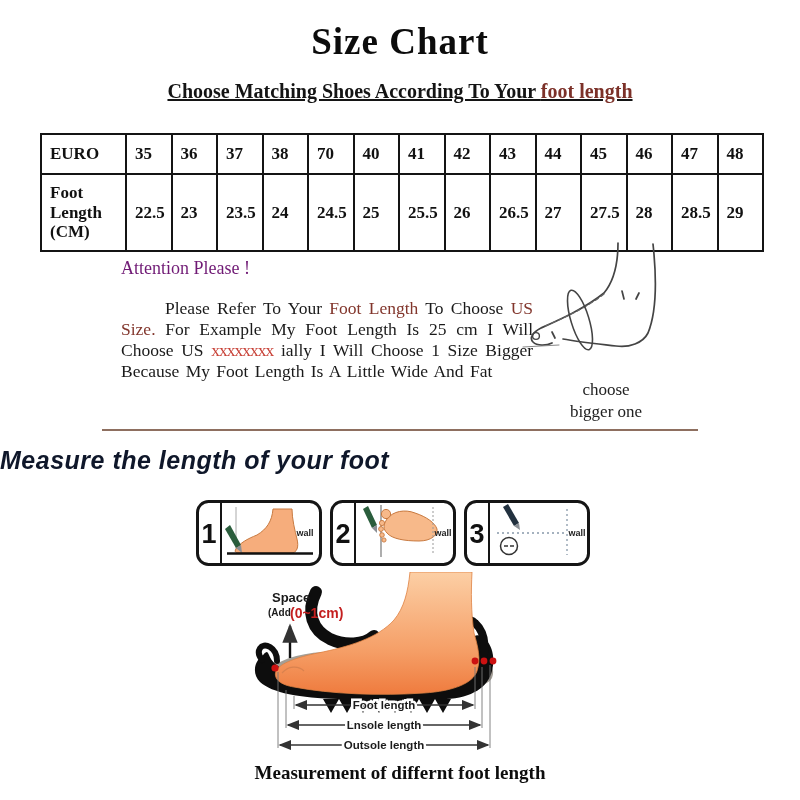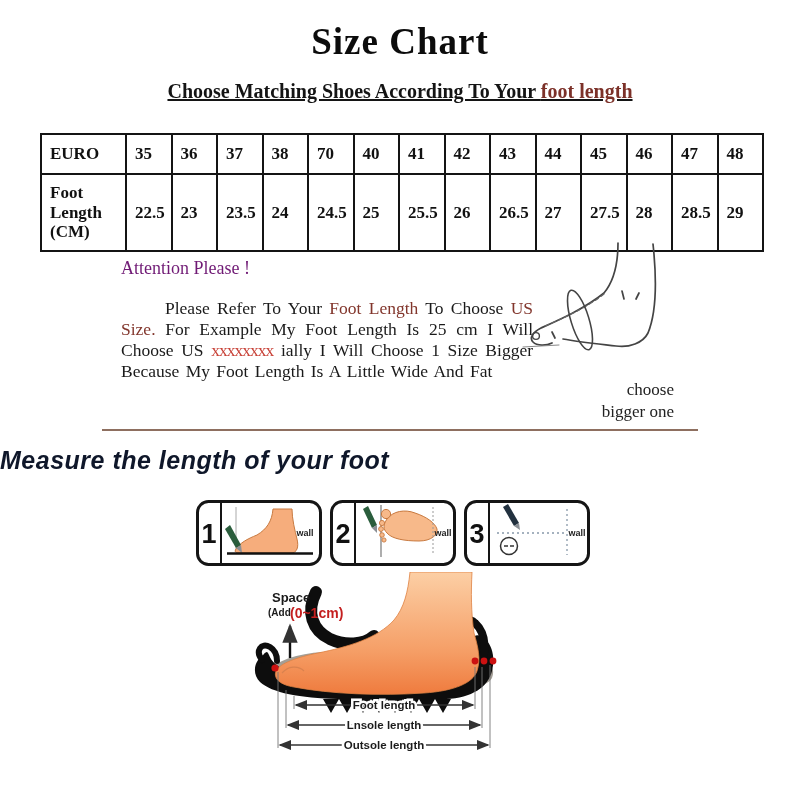--- a/index.html
+++ b/index.html
@@ -41,21 +41,21 @@
     top:281px; left:121px; width:412px;
     font-size:17.5px; line-height:21px; text-align:justify; text-indent:44px;
     color:#1a1a1a; word-spacing:2px;margin-top:17px;
   }
   #attention-text .maroon { color:#82362c; }
   #attention-text .redx { color:#c84238; letter-spacing:-1px; }
 
   
   #foot-sketch { top:241px; left:521px; width:172px; height:124px; }
   #sketch-caption {
-    top:379px; left:538px; width:136px; text-align:right;
+    top:379px; left:538px; width:136px; text-align:center;
     font-size:17px; line-height:22px; color:#222;
   }
 
   #divider { top:429px; left:102px; width:596px; height:2px; background:#8e6f60; }
 
   #measure-heading {
     top:446px; left:0; width:800px; text-align:left;
     font-family:"Liberation Sans", sans-serif; font-style:italic; font-weight:bold;
     font-size:25px; color:#0f172a; letter-spacing:0.5px;
   }
@@ -251,14 +251,15 @@
     <g>
       <line x1="68" y1="133" x2="245" y2="133" stroke="#333" stroke-width="1.6" marker-start="url(#arr)" marker-end="url(#arr)"></line>
       <line x1="60" y1="153" x2="252" y2="153" stroke="#333" stroke-width="1.6" marker-start="url(#arr)" marker-end="url(#arr)"></line>
       <line x1="52" y1="173" x2="260" y2="173" stroke="#333" stroke-width="1.6" marker-start="url(#arr)" marker-end="url(#arr)"></line>
       <text x="156" y="137" font-size="11.5" font-weight="bold" fill="#1c1c1c" text-anchor="middle" paint-order="stroke" stroke="#ffffff" stroke-width="5">Foot length</text>
       <text x="156" y="157" font-size="11.5" font-weight="bold" fill="#1c1c1c" text-anchor="middle" paint-order="stroke" stroke="#ffffff" stroke-width="5">Lnsole length</text>
       <text x="156" y="177" font-size="11.5" font-weight="bold" fill="#1c1c1c" text-anchor="middle" paint-order="stroke" stroke="#ffffff" stroke-width="5">Outsole length</text>
     </g>
   </svg>
 
+  <div id="bottom-caption" class="abs">Measurement of differnt foot length</div>
 
 </div>
 
 </body></html>

